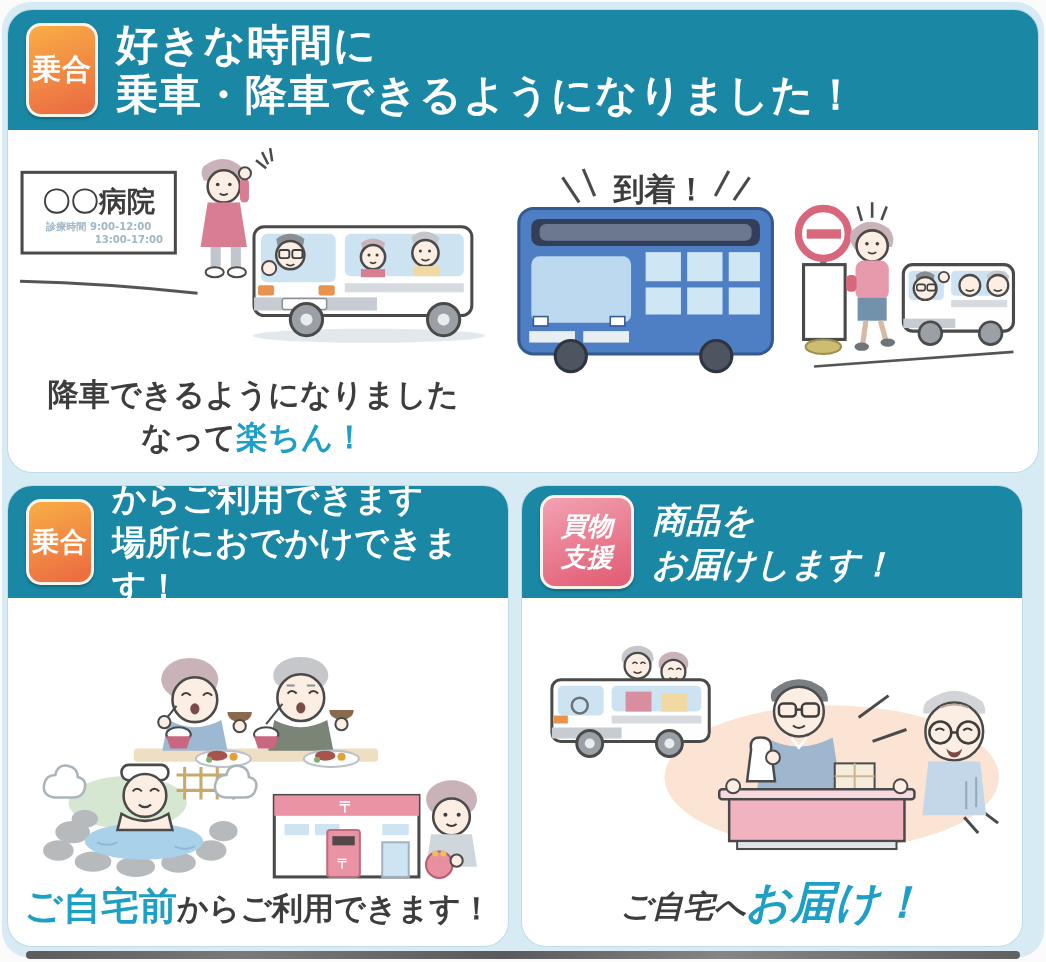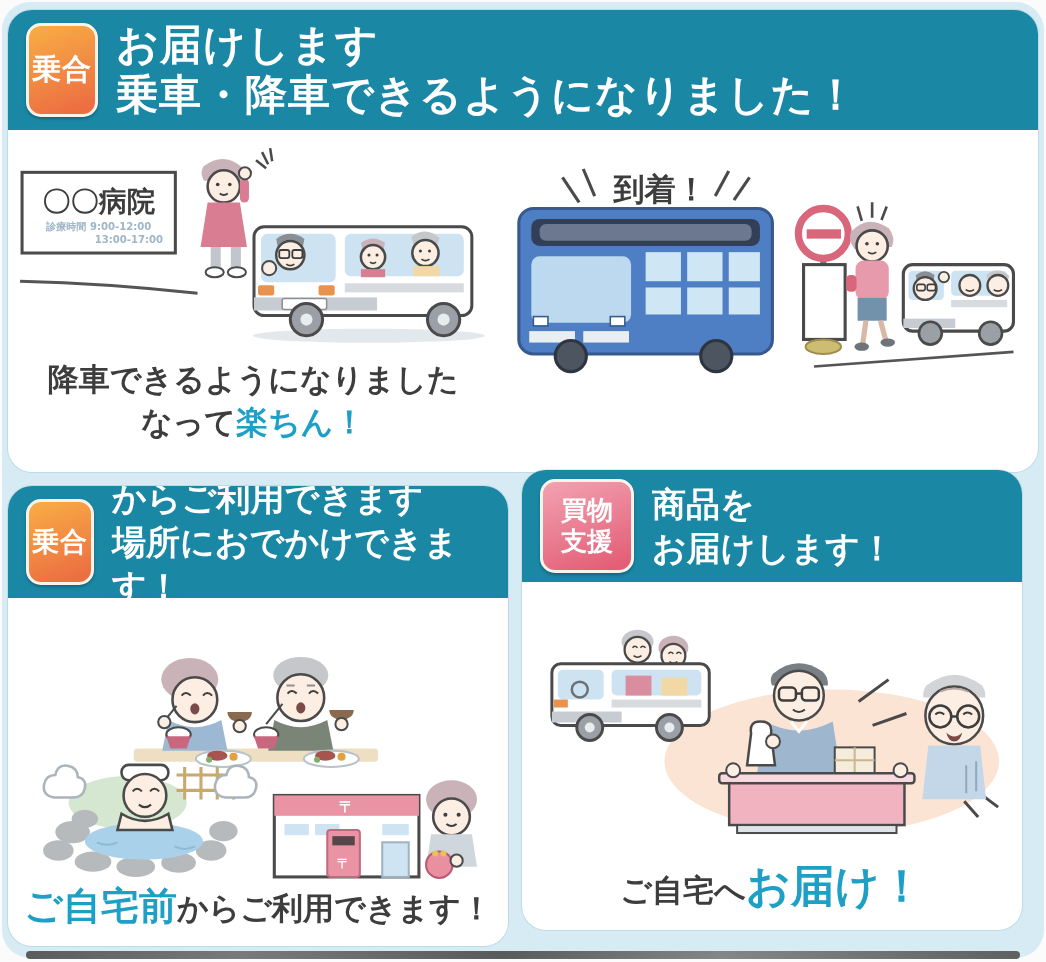--- a/index.html
+++ b/index.html
@@ -12,21 +12,21 @@
   .sheet {
     position:absolute; left:2px; top:2px; width:1042px; height:956px;
     background:#d7ebf4; border-radius:28px;
   }
   .panel {
     position:absolute; background:#ffffff; border-radius:24px; overflow:hidden;
     box-shadow:0 0 0 1px rgba(120,170,190,.25);
   }
   .panel1 { left:8px;  top:10px;  width:1030px; height:462px; }
   .panel2 { left:8px;  top:486px; width:500px;  height:460px; }
-  .panel3 { left:522px; top:470px; width:500px; height:460px; }
+  .panel3 { left:522px; top:486px; width:500px; height:460px;font-style:italic; }
 
   .hdr {
     background:#1a87a5; display:flex; align-items:center; gap:18px;
     padding:0 18px; box-sizing:border-box;
   }
   .panel1 .hdr { height:120px; }
   .panel2 .hdr, .panel3 .hdr { height:112px; }
 
   .badge {
     flex:0 0 auto; display:flex; flex-direction:column; align-items:center; justify-content:center;
@@ -42,21 +42,21 @@
     background:linear-gradient(160deg,#f2a2b2 0%,#e35f77 92%);
   }
 
   .hdr-title { color:#fff; font-weight:bold; }
   .panel1 .hdr-title { font-size:42px; line-height:1.18; letter-spacing:1px; }
   .panel2 .hdr-title, .panel3 .hdr-title { font-size:34px; line-height:1.3; }
 
   .pbody { display:flex; box-sizing:border-box; }
   .panel1 .pbody { padding:12px 6px 0 6px; }
   .col { display:flex; flex-direction:column; align-items:center; }
-  .col-left  { width:47%; }
+  .col-left  { width:47%;gap:15px; }
   .col-right { width:53%; }
   .col svg { display:block; }
 
   .vbody { display:flex; flex-direction:column; align-items:center; justify-content:space-between; height:348px; box-sizing:border-box; padding:8px 8px 14px 8px; }
 
   .cap { text-align:center; font-weight:bold; color:#3d3d3d; }
   .cap .line { white-space:nowrap; }
   .c-d31 { font-size:31px; }
   .c-d30 { font-size:30px; }
   .c-a46 { font-size:32px; color:#1d9fc6; }
@@ -77,21 +77,21 @@
 <body>
 
 <div class="sheet"></div>
 
 <div class="panel panel1">
   <div class="hdr">
     <div class="badge badge-o1">
       <span>乗合</span>
     </div>
     <div class="hdr-title">
-      <div>お届けします</div>
+      <div>好きな時間に</div>
       <div>乗車・降車できるようになりました！</div>
     </div>
   </div>
 
   <div class="pbody">
 
     <div class="col col-left">
       <svg viewBox="0 0 470 215" width="474" height="217">
         <g>
           <rect x="6" y="30" width="152" height="80" fill="#ffffff" stroke="#4a4a4a" stroke-width="3"></rect>

